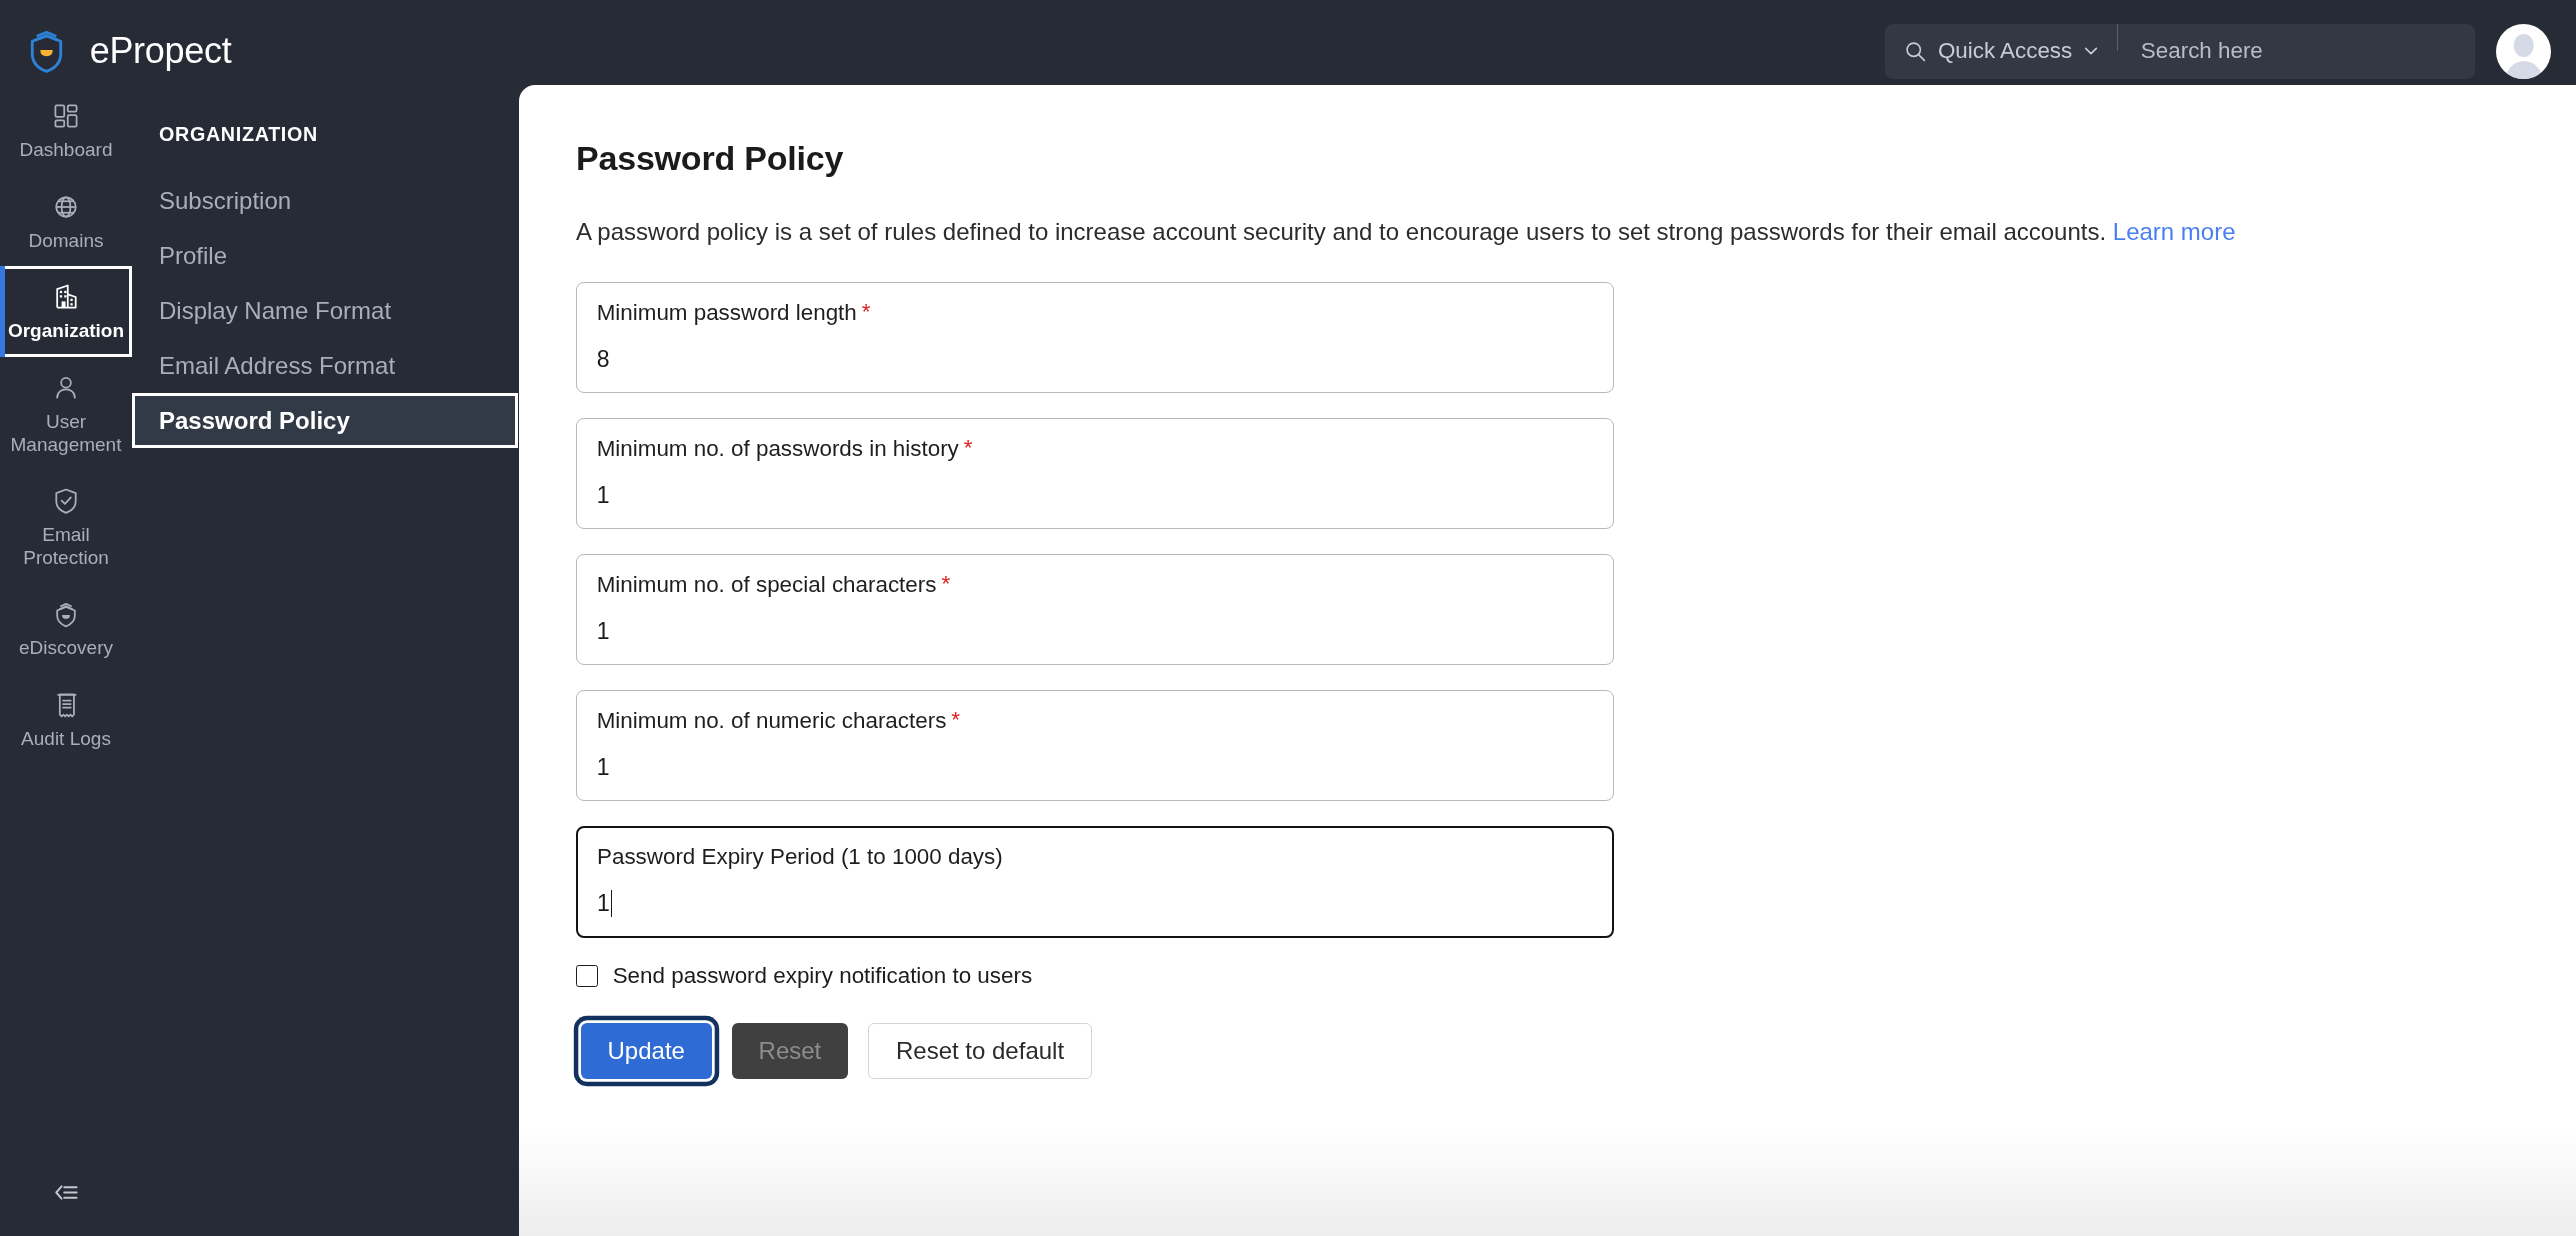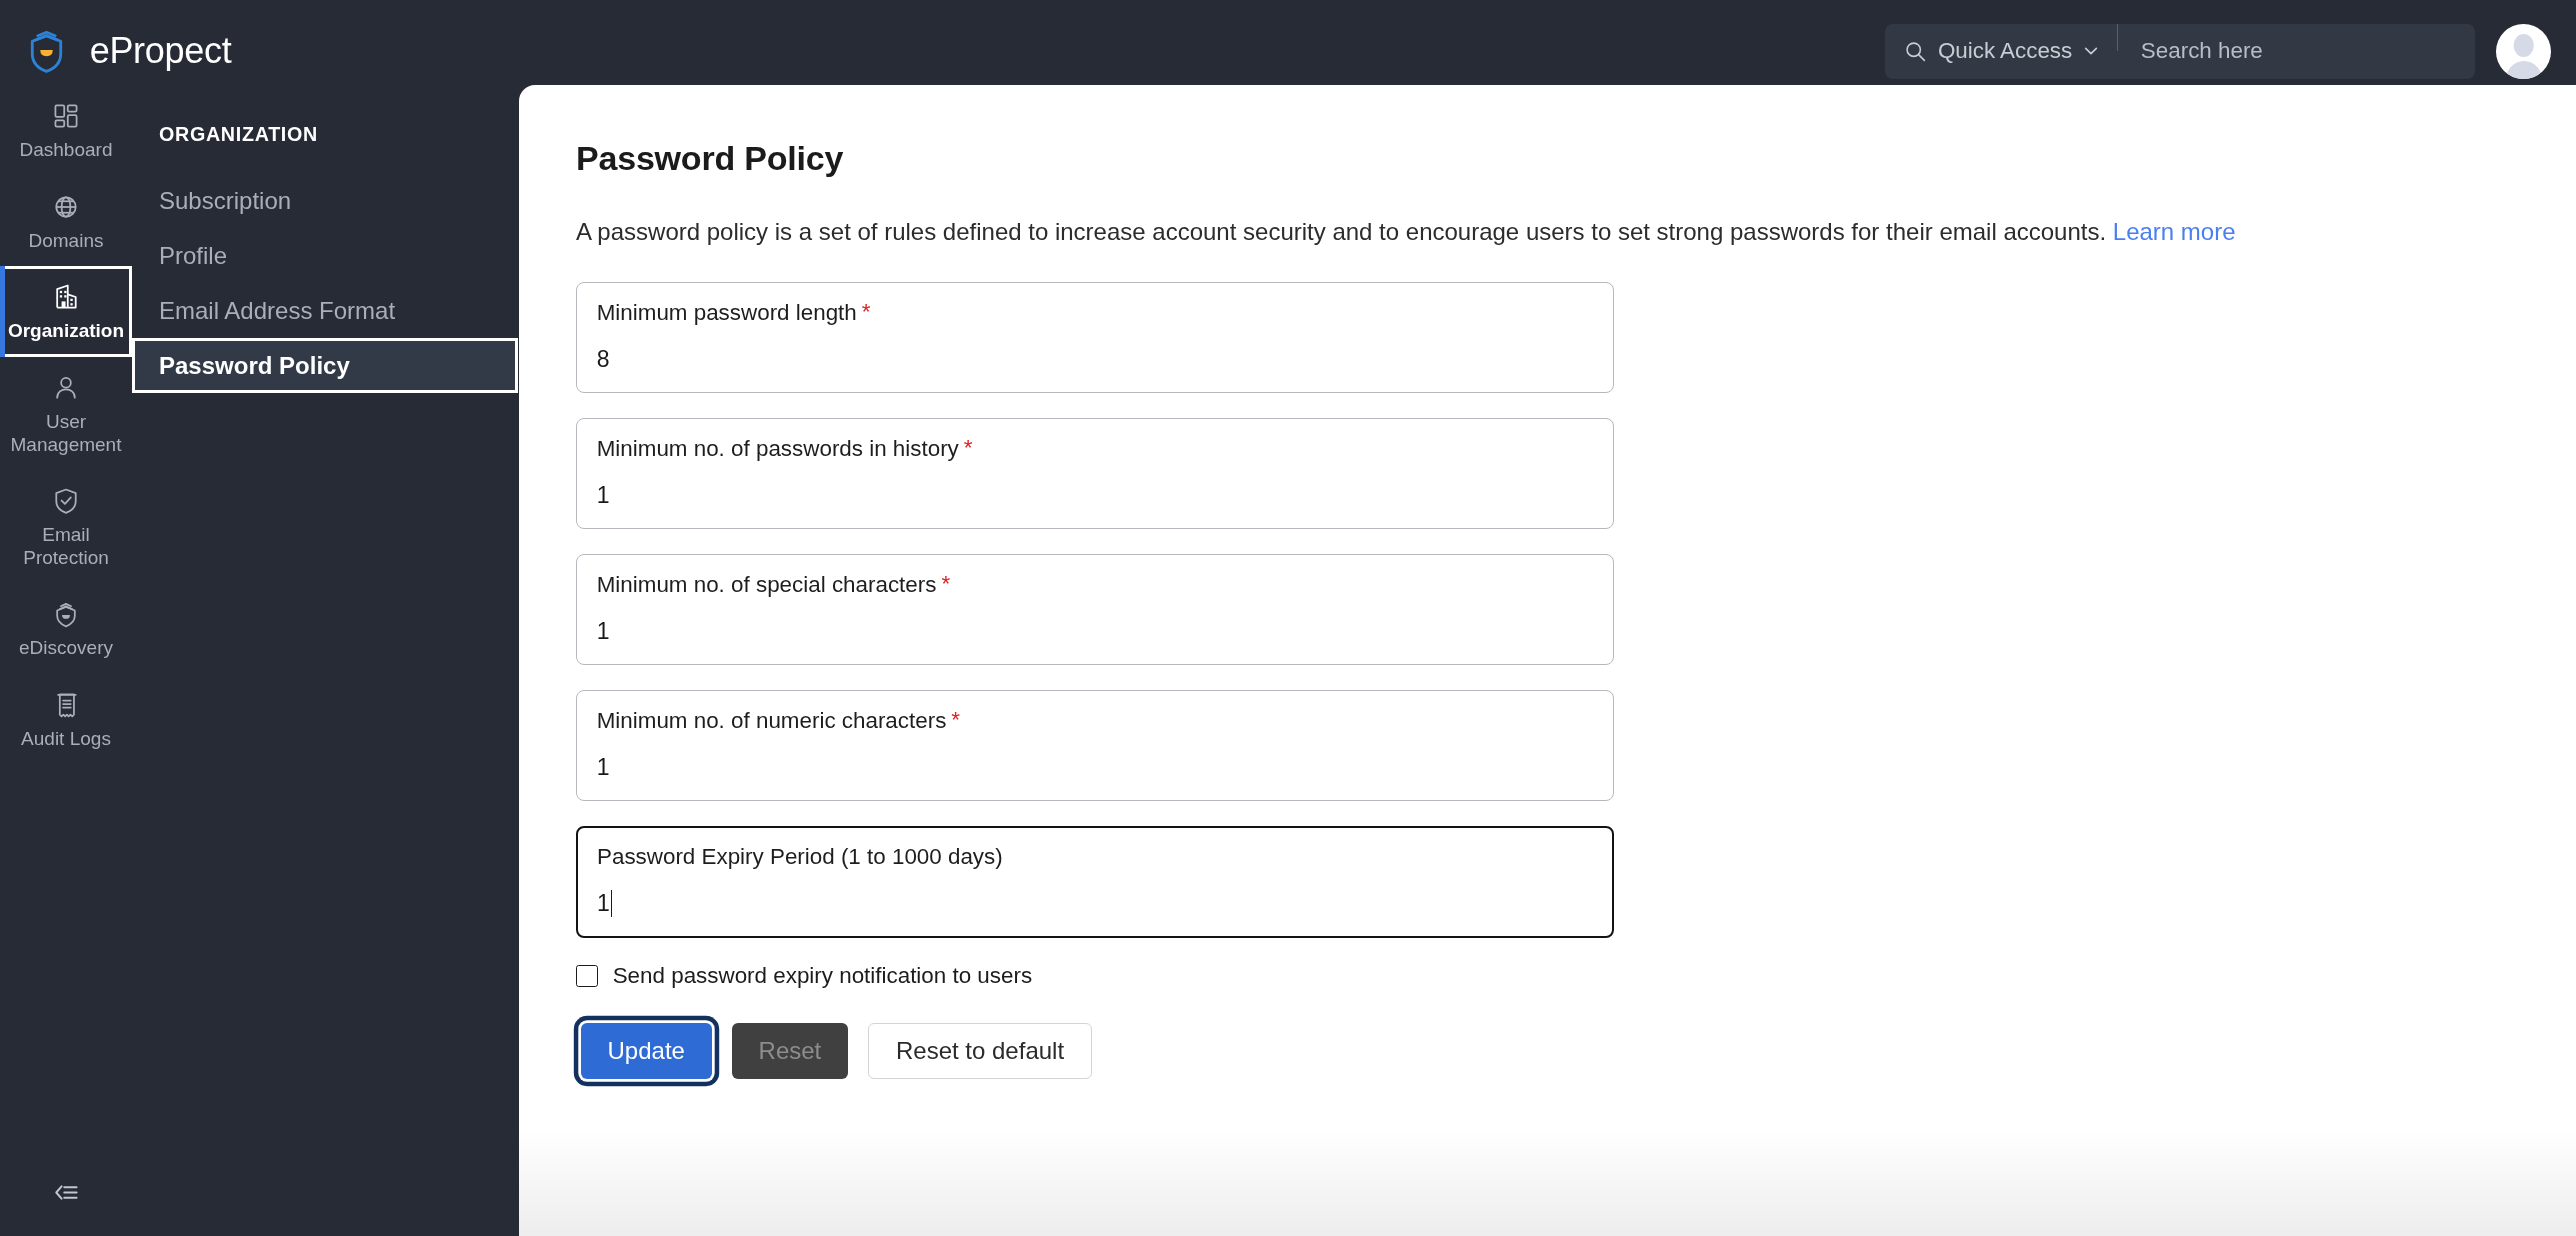--- a/index.html
+++ b/index.html
@@ -328,20 +328,23 @@
   <div class="subnav">
     <div class="subnav-title">ORGANIZATION</div>
 
     <div class="subnav-item">
       <span>Subscription</span>
     </div>
     <div class="subnav-item">
       <span>Profile</span>
     </div>
     <div class="subnav-item">
+      <span>Display Name Format</span>
+    </div>
+    <div class="subnav-item">
       <span>Email Address Format</span>
     </div>
     <div class="subnav-item active focused">
       <span>Password Policy</span>
     </div>
   </div>
 
   <div class="main">
     <div class="main-inner">
 

